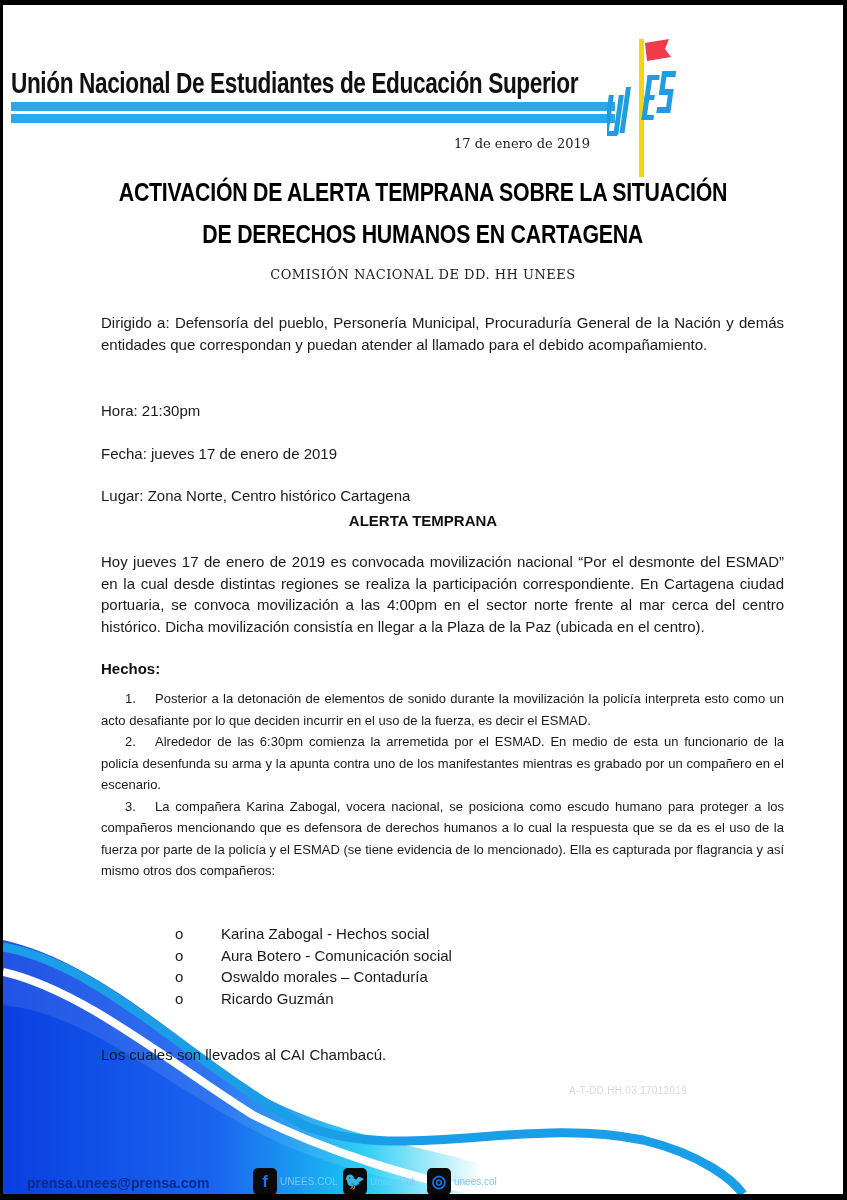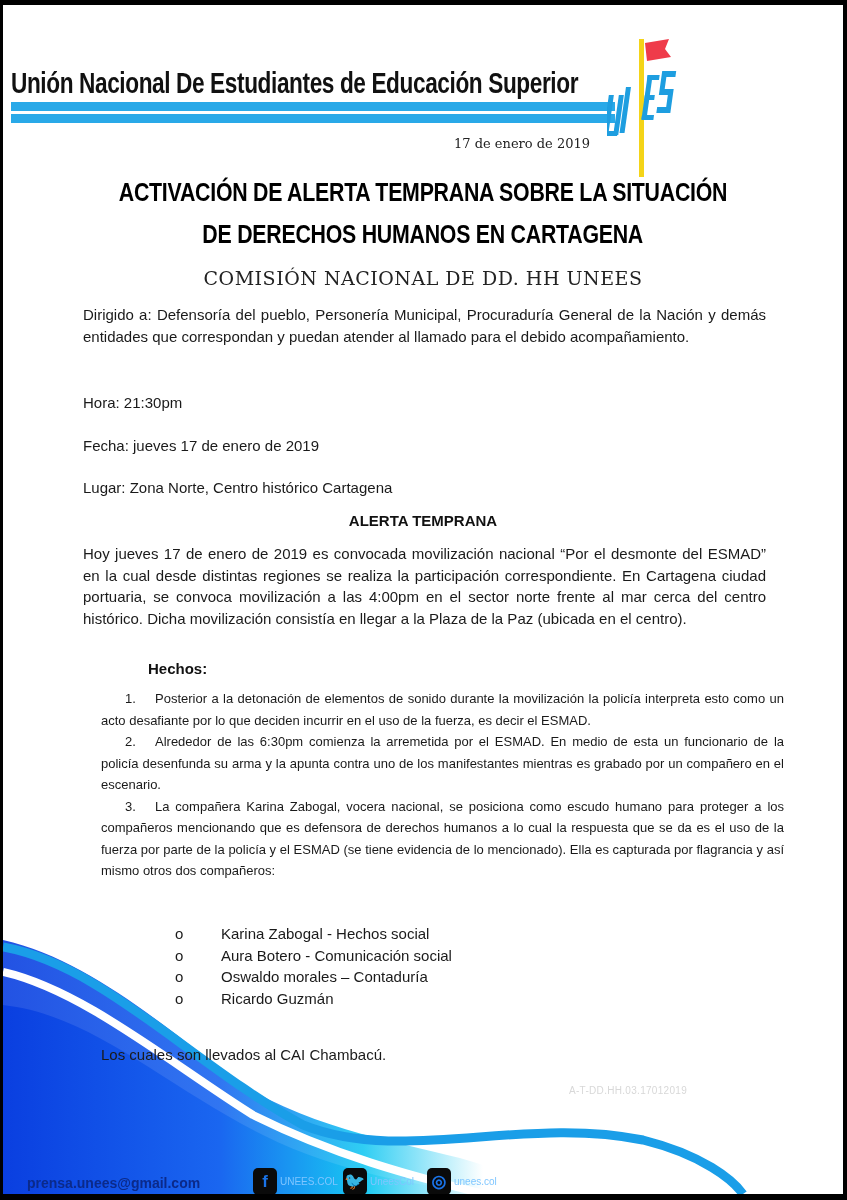--- a/index.html
+++ b/index.html
@@ -29,37 +29,37 @@
   .main-title {
     position: absolute; left: 0; width: 840px; text-align: center; z-index: 2;
     font-family: "Liberation Sans", sans-serif; font-weight: bold; color: #000;
     font-size: 26px; letter-spacing: -0.3px;
   }
   .main-title span { display: inline-block; transform: scaleX(0.82); }
   .mt1 { top: 172px; }
   .mt2 { top: 214px; }
   .subtitle {
     position: absolute; left: 0; width: 840px; text-align: center; top: 262px; z-index: 2;
-    font-family: "DejaVu Serif", serif; font-size: 19px; color: #222; letter-spacing: 0.5px;
+    font-family: "DejaVu Serif", serif; font-size: 13px; color: #222; letter-spacing: 0.5px;
   }
   .body-text {
-    position: absolute; left: 80px; width: 683px; z-index: 2;
-    font-family: "Liberation Sans", sans-serif; font-size: 15px; line-height: 21.5px; color: #1a1a1a;
+    position: absolute; left: 98px; width: 683px; z-index: 2;
+    font-family: "Liberation Sans", sans-serif; font-size: 15px; line-height: 21.5px; color: #1a1a1a; margin-top: 8px;
   }
   .justify { text-align: justify; text-align-last: left; }
   .p-dirigido { top: 299px; }
   .p-hora { top: 387px; }
   .p-fecha { top: 430px; }
   .p-lugar { top: 472px; }
   .alert-heading {
     position: absolute; left: 0; width: 840px; top: 507px; text-align: center; z-index: 2;
     font-weight: bold; font-size: 15px; color: #111;
   }
   .p-alerta { top: 538px; }
-  .hechos-label { position: absolute; left: 98px; top: 655px; font-weight: bold; font-size: 15px; color: #111; z-index: 2; margin-left: 47px; }
+  .hechos-label { position: absolute; left: 98px; top: 655px; font-weight: bold; font-size: 15px; color: #111; z-index: 2; }
   .hechos { position: absolute; left: 98px; width: 683px; top: 683px; z-index: 2; font-size: 13px; line-height: 21.5px; color: #1a1a1a; }
   .hecho { margin: 0; text-align: justify; text-align-last: left; }
   .hecho .num { display: inline-block; width: 30px; margin-left: 24px; }
   .people { position: absolute; left: 172px; top: 918px; z-index: 2; font-size: 15px; line-height: 21.5px; color: #1a1a1a; }
   .person { display: flex; }
   .person .bullet { width: 46px; }
   .p-final { position: absolute; left: 98px; top: 1041px; z-index: 2; font-size: 15px; color: #1a1a1a; }
   .ref-code {
     position: absolute; left: 566px; top: 1080px; z-index: 2;
     font-family: Liberation Sans, sans-serif; font-size: 10px; color: #d8d8d8; letter-spacing: 0.3px;
@@ -155,21 +155,21 @@
     <div class="person">
         <span class="bullet">o</span>
         <span>Ricardo Guzmán</span>
       </div>
   </div>
 
   <div class="p-final">Los cuales son llevados al CAI Chambacú.</div>
 
   <div class="ref-code">A-T-DD.HH.03.17012019</div>
 
-  <div class="footer-email">prensa.unees@gmail.com</div>
+  <div class="footer-email">prensa.unees@prensa.com</div>
 
   <div class="social soc-fb">
     <span class="ico">f</span>
     <span class="handle">UNEES.COL</span>
   </div>
   <div class="social soc-tw">
     <span class="ico">🐦</span>
     <span class="handle">UneesCol</span>
   </div>
   <div class="social soc-ig">

